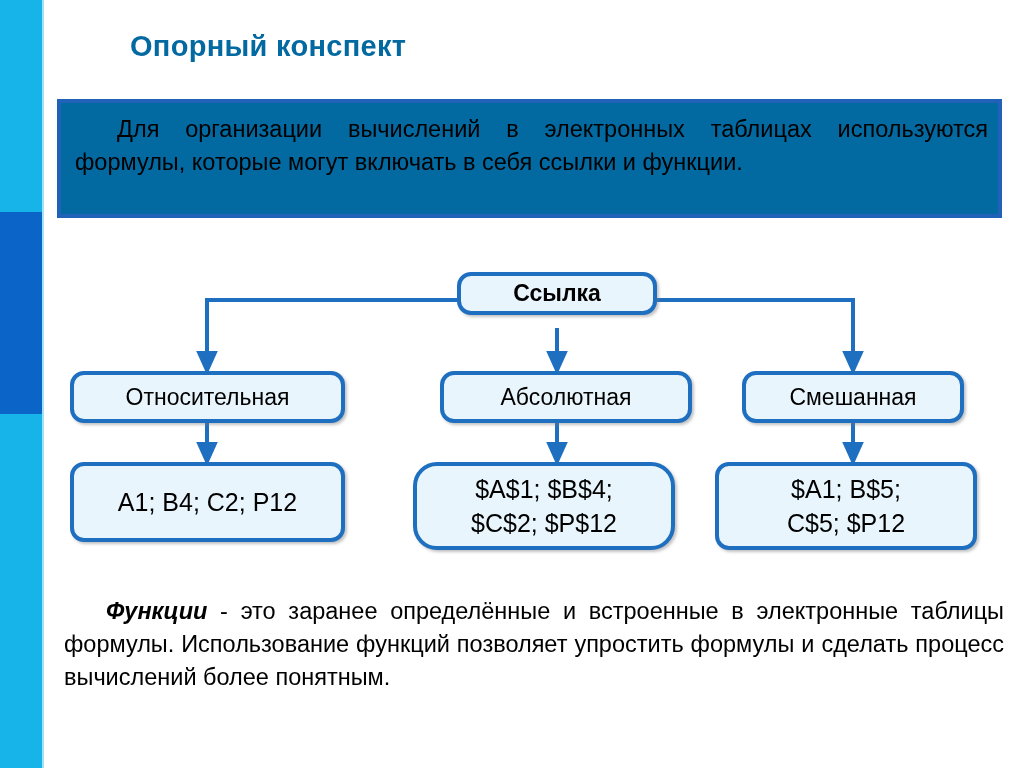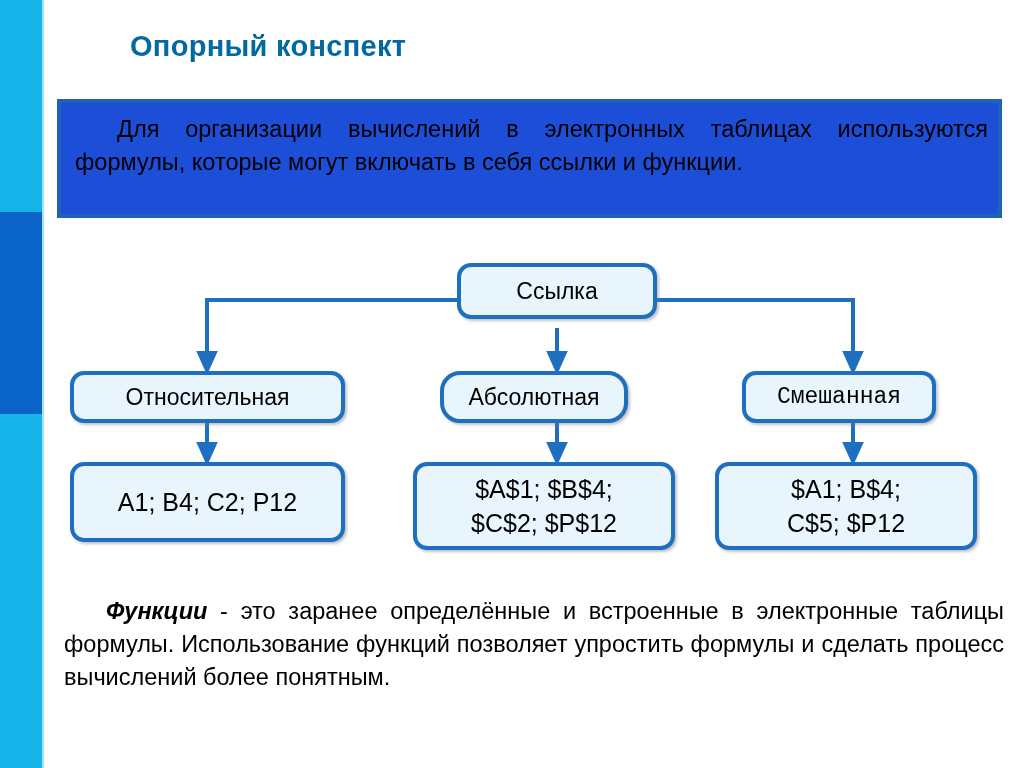--- a/index.html
+++ b/index.html
@@ -66,21 +66,21 @@
   }
 
   
   .statement-box {
     position: absolute;
     left: 57px;
     top: 99px;
     width: 945px;
     height: 119px;
     border: 4px solid #1F62B8;
-    background: #1d4ed8;
+    background: #0369a1;
     box-sizing: border-box;
   }
   .statement-text {
     position: absolute;
     left: 14px;
     top: 10px;
     right: 10px;
     font-size: 23.5px;
     line-height: 33px;
     color: #000000;
@@ -110,28 +110,28 @@
     font-size: 23px;
     line-height: 29px;
     box-shadow: 2px 2px 3px rgba(120,120,120,0.45);
   }
   .node.leaf {
     font-size: 25px;
     line-height: 34px;
   }
 
   
-  #node-root      { left: 457px; top: 8px;  width: 200px; height: 56px; }
+  #node-root      { left: 457px; top: 17px;  width: 200px; height: 43px; font-weight: bold; }
 
   #node-rel       { left: 70px;  top: 116px; width: 275px; height: 52px; }
-  #node-abs       { left: 440px; top: 116px; width: 188px; height: 52px; border-radius: 20px; }
-  #node-mix       { left: 742px; top: 116px; width: 194px; height: 52px; font-family: Liberation Mono, monospace; }
+  #node-abs       { left: 440px; top: 116px; width: 252px; height: 52px; }
+  #node-mix       { left: 742px; top: 116px; width: 222px; height: 52px; }
 
   #node-rel-vals  { left: 70px;  top: 207px; width: 275px; height: 80px; }
-  #node-abs-vals  { left: 413px; top: 207px; width: 262px; height: 88px; }
+  #node-abs-vals  { left: 413px; top: 207px; width: 262px; height: 88px; border-radius: 24px; }
   #node-mix-vals  { left: 715px; top: 207px; width: 262px; height: 88px; }
 
   
   .connectors {
     position: absolute;
     left: 0; top: 0;
     width: 1024px;
     height: 320px;
     pointer-events: none;
   }
@@ -203,21 +203,21 @@
 
     <div class="node leaf" id="node-abs-vals">
       <div>
         <div>$A$1; $B$4;</div>
         <div>$C$2; $P$12</div>
       </div>
     </div>
 
     <div class="node leaf" id="node-mix-vals">
       <div>
-        <div>$A1; B$4;</div>
+        <div>$A1; B$5;</div>
         <div>C$5; $P12</div>
       </div>
     </div>
 
   </div>
 
   <div class="closing-text"><span class="closing-term">Функции</span><span> - это заранее определённые и встроенные в электронные таблицы формулы. Использование функций позволяет упростить формулы и сделать процесс вычислений более понятным.</span></div>
 
 </div>
 

